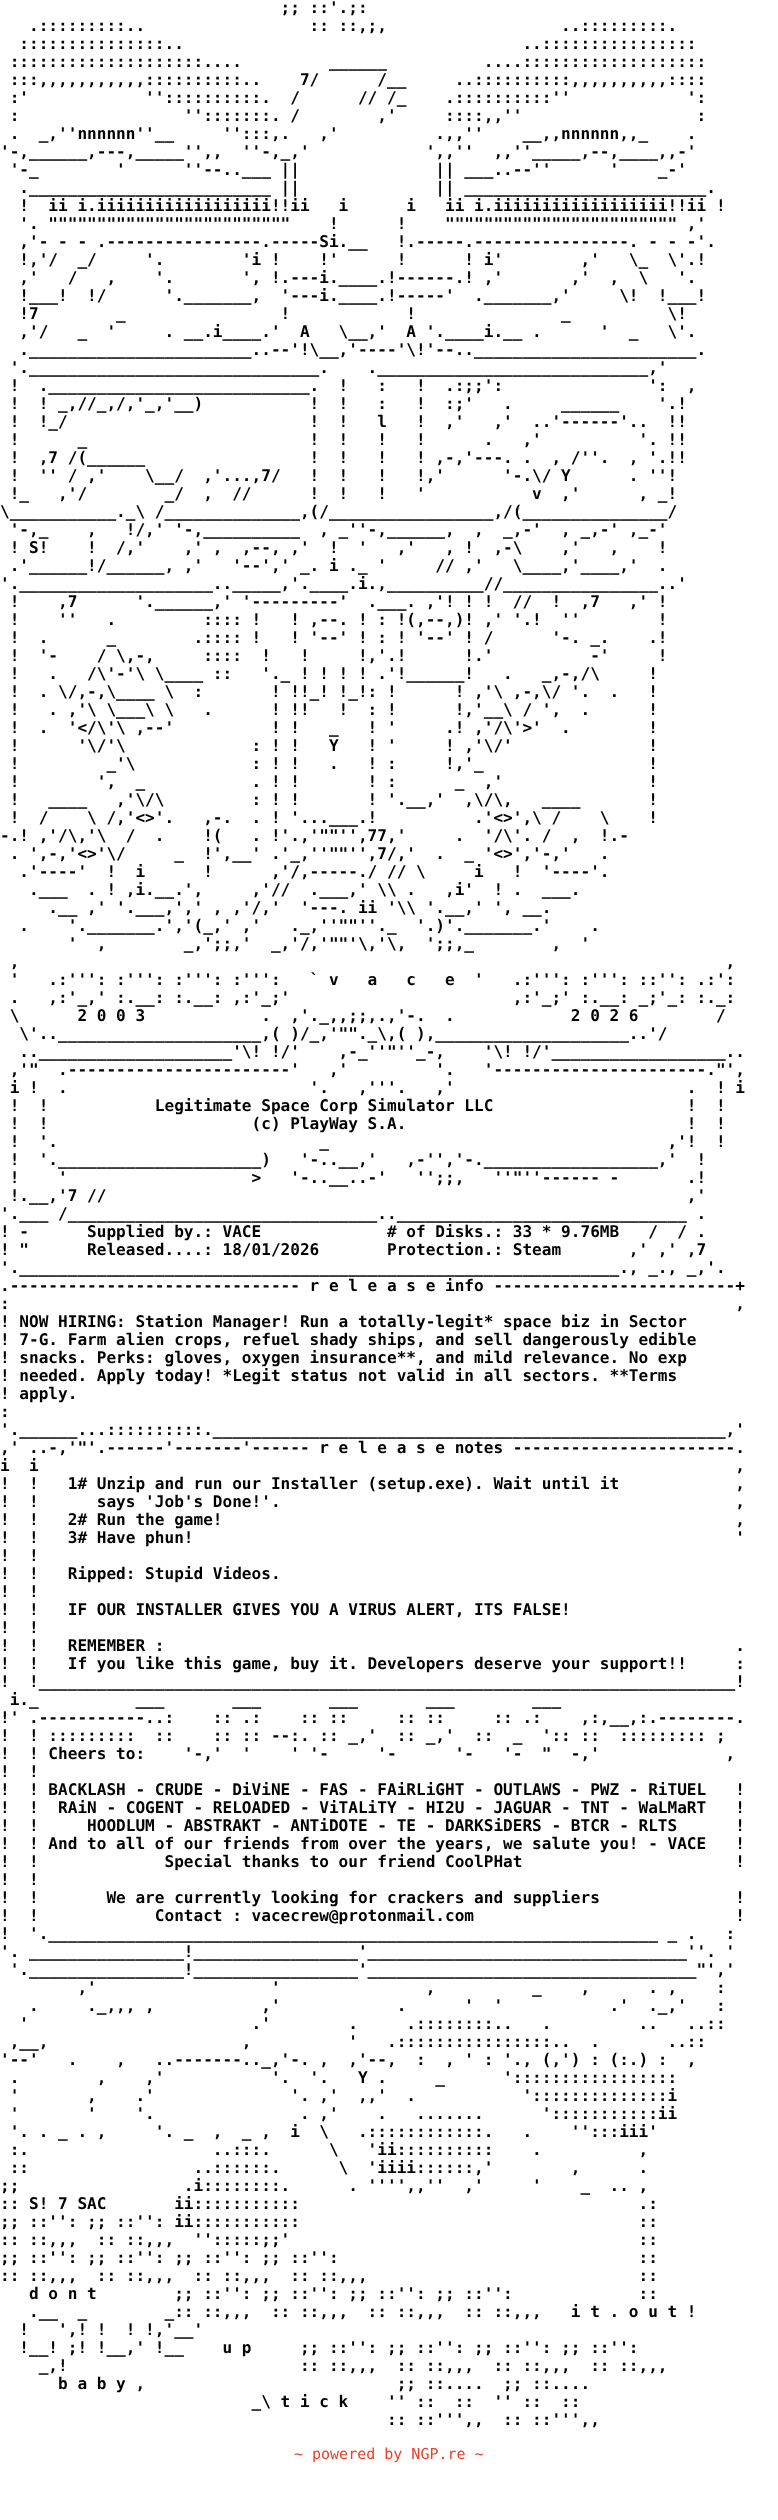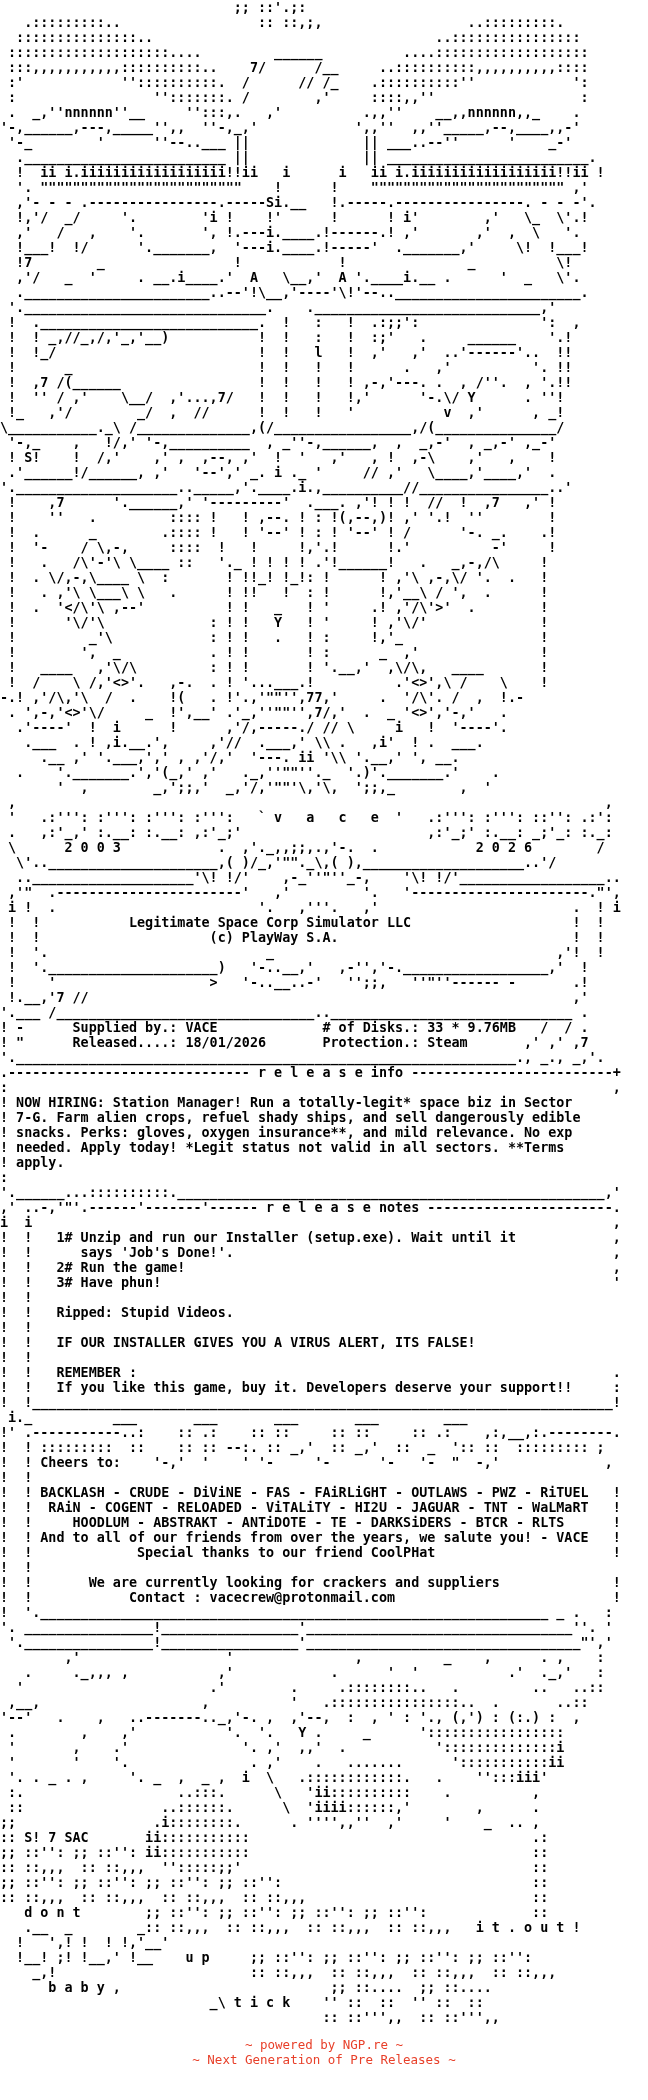--- a/index.html
+++ b/index.html
@@ -18,21 +18,21 @@
   pre.nfo-red{
     margin:12px 0 0 0;
     font-family:"DejaVu Sans Mono","Liberation Mono",monospace;
     font-size:12.5px;
     line-height:15px;
     font-weight:400;
     color:#e8402a;
     white-space:pre;
     text-align:center;
   }
-  pre.nfo-red .sec{display:block;}
+  pre.nfo-red .sec{display:block;margin-top:12px;}
 </style>
 </head>
 <body>
 
 <div class="nfo-wrap">
     <pre class="nfo"><span class="sec">                             ;; ::'.;:
    .:::::::::..                 :: ::,;,                  ..:::::::::.
   :::::::::::::::..                                   ..::::::::::::::::
  ::::::::::::::::::::....         ______          ....:::::::::::::::::::
  :::,,,,,,,,,,,::::::::::..    7/      /__     ..::::::::::,,,,,,,,,,::::
@@ -151,14 +151,14 @@
 ;; ::'': ;; ::'': ;; ::'': ;; ::'':                               ::
 :: ::,,,  :: ::,,,  :: ::,,,  :: ::,,,                            ::
    d o n t        ;; ::'': ;; ::'': ;; ::'': ;; ::'':             ::
    .__  _        _:: ::,,,  :: ::,,,  :: ::,,,  :: ::,,,   i t . o u t !
   !   ',! !  ! !,'__'
   !__! ;! !__,' !__    u p     ;; ::'': ;; ::'': ;; ::'': ;; ::'':
     _,!                        :: ::,,,  :: ::,,,  :: ::,,,  :: ::,,,
       b a b y ,                          ;; ::....  ;; ::....
                           _\ t i c k    '' ::  ::  '' ::  ::
                                         :: ::''',,  :: ::''',,</span></pre>
-    <pre class="nfo-red"><span class="sec">~ powered by NGP.re ~</span><span class="sec">~ Next Generation of Pre Releases ~</span></pre>
+    <pre class="nfo-red"><span class="sec">~ powered by NGP.re ~</span></pre>
   </div>
 
 </body></html>

